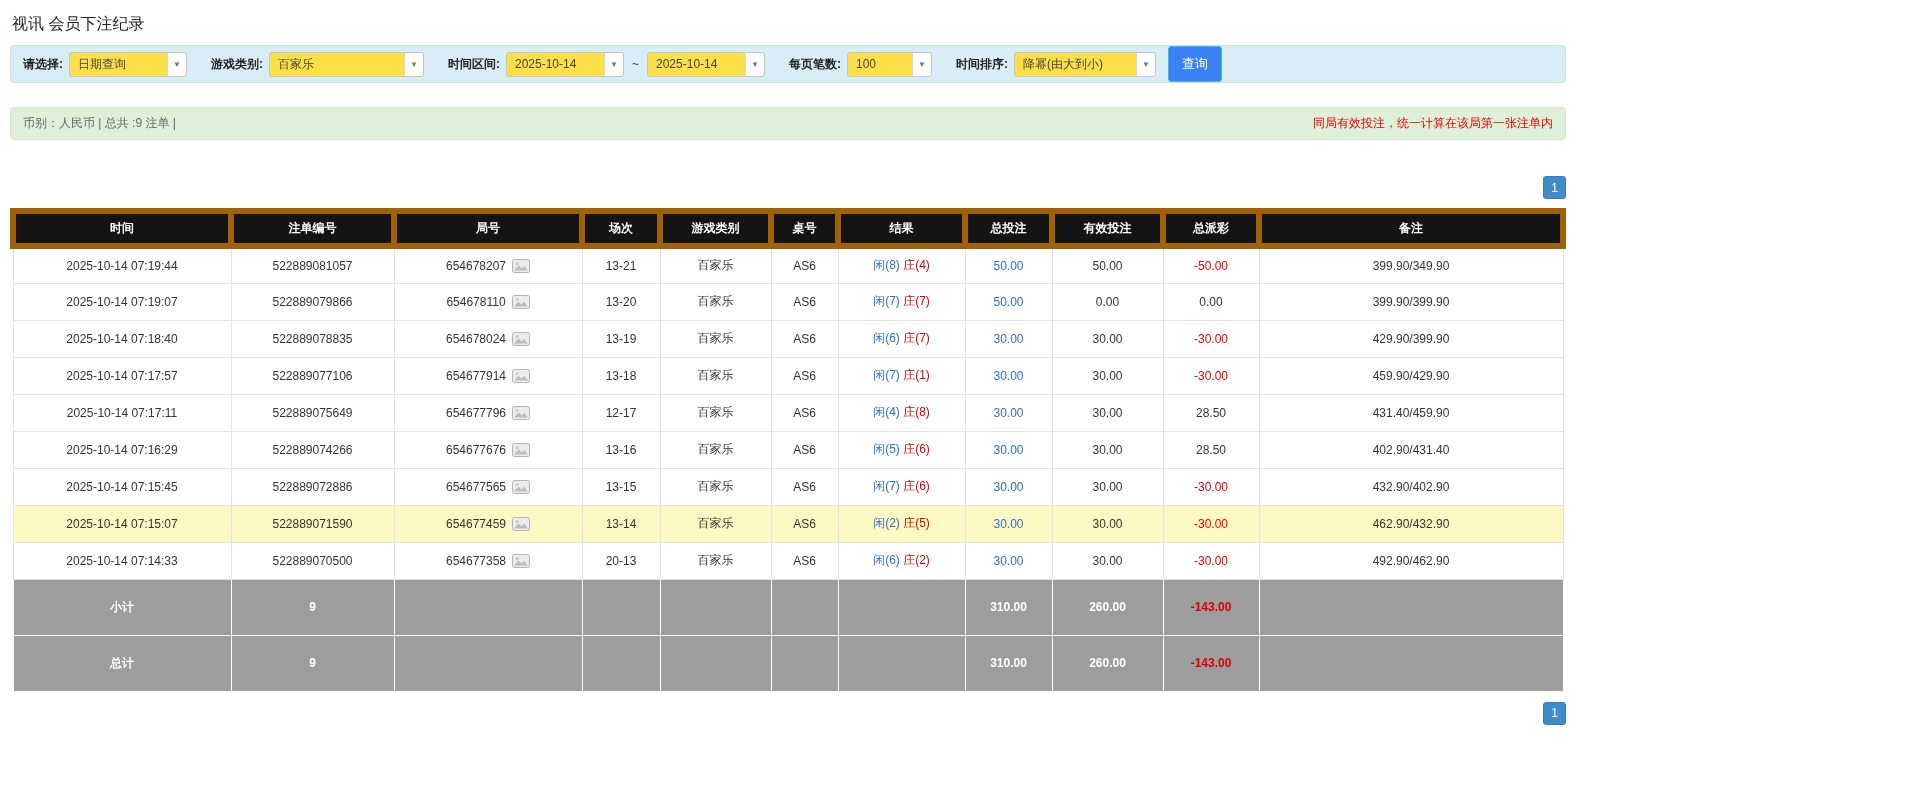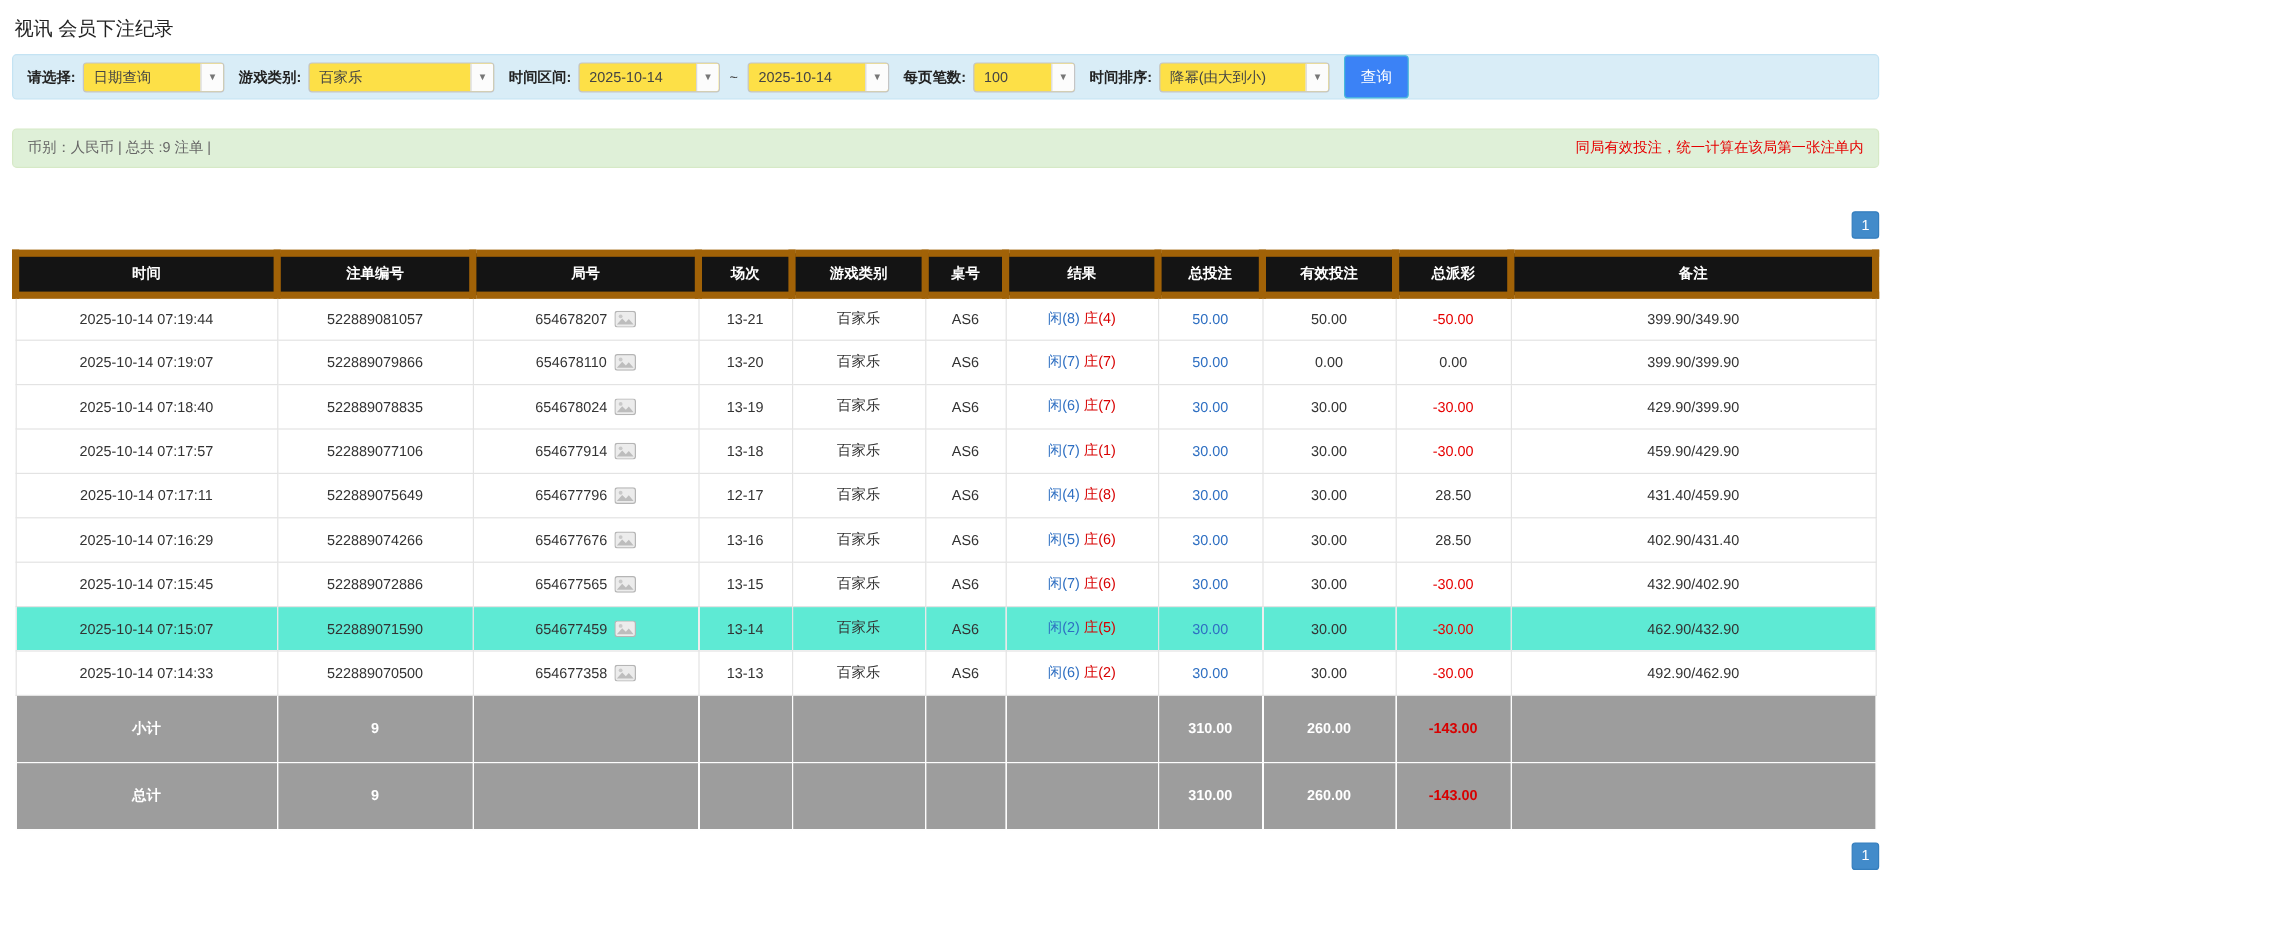--- a/index.html
+++ b/index.html
@@ -23,21 +23,21 @@
     background: #d9edf7;
     border: 1px solid #c4e3f3;
     border-radius: 4px;
     padding: 6px 10px;
     height: 38px;
     display: flex;
     align-items: center;
     gap: 6px;
     white-space: nowrap;
   }
-  .flabel { font-weight: bold; color: #222; margin-left: 6px; }
+  .flabel { font-weight: bold; color: #222; margin-left: 18px; }
   .flabel.first { margin-left: 2px; }
   .tilde { color: #444; margin: 0 2px; }
 
   .combo {
     background: #fde047;
     border: 1px solid #c5c5c5;
     border-radius: 3px;
     height: 25px;
     display: inline-flex;
     align-items: center;
@@ -116,21 +116,21 @@
   }
   .records td {
     border: 1px solid #e3e3e3;
     background: #fff;
     text-align: center;
     padding: 4px;
     height: 37px;
     color: #333;
     overflow: hidden;
   }
-  tr.highlight td { background: #5eead4; }
+  tr.highlight td { background: #fef9c3; }
 
   .round-wrap { display: inline-flex; align-items: center; gap: 6px; }
   .replay-icon { display: inline-flex; cursor: pointer; }
 
   .res-player { color: #2e6fc2; cursor: pointer; }
   .res-banker { color: #d80000; cursor: pointer; }
   .bet-link   { color: #2e6fc2; cursor: pointer; }
   td.neg      { color: #e60000; }
 
   tr.footer-row td {
@@ -423,21 +423,21 @@
           <td><span class="round-wrap">
               <span>654677358</span>
               <span class="replay-icon">
                 <svg width="18" height="14" viewBox="0 0 18 14">
                   <rect x="0.5" y="0.5" width="17" height="13" rx="2" fill="#ececec" stroke="#b5b5b5"></rect>
                   <circle cx="5.2" cy="4.6" r="1.6" fill="#c9c9c9"></circle>
                   <path d="M2 11.5 L6.5 6.5 L9.5 9.5 L12 6.8 L16 11.5 Z" fill="#bdbdbd"></path>
                 </svg>
               </span>
             </span></td>
-          <td>13-13</td>
+          <td>20-13</td>
           <td>百家乐</td>
           <td>AS6</td>
           <td><span class="res-player">闲(6)</span> <span class="res-banker">庄(2)</span></td>
           <td><span class="bet-link">30.00</span></td>
           <td>30.00</td>
           <td class="neg">-30.00</td>
           <td>492.90/462.90</td>
         </tr>
         <tr class="footer-row">
           <td>小计</td>

